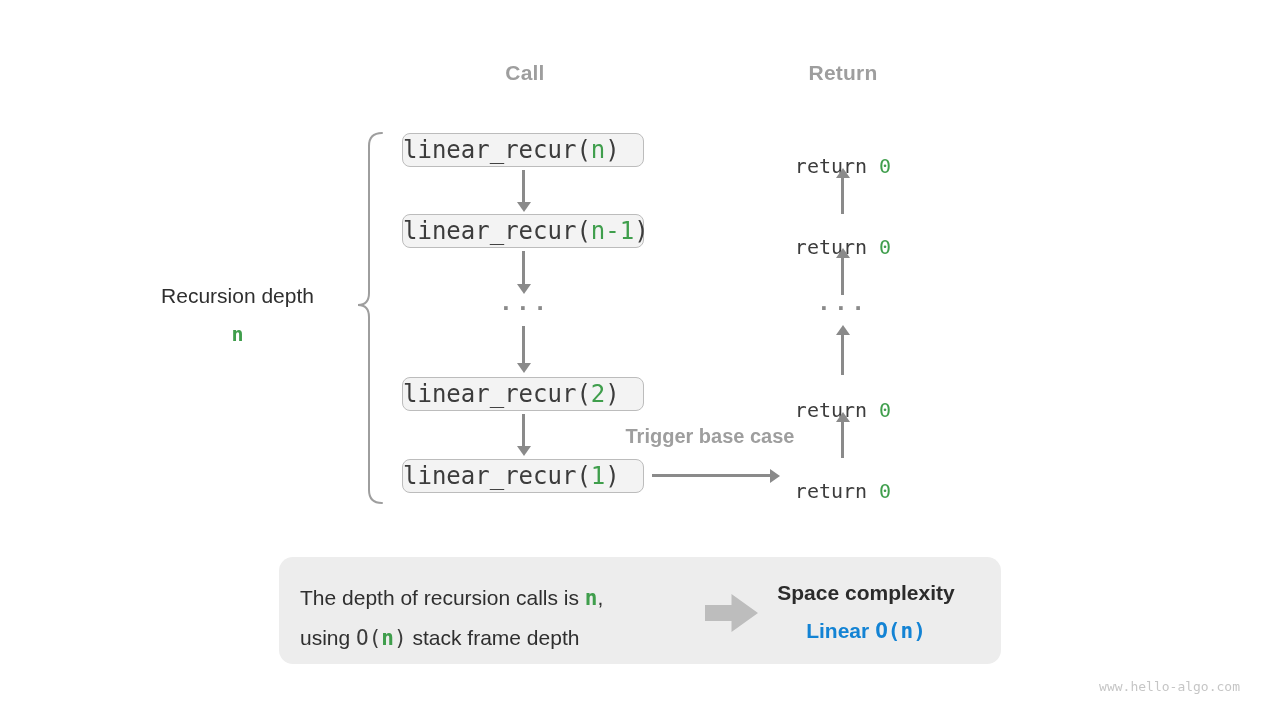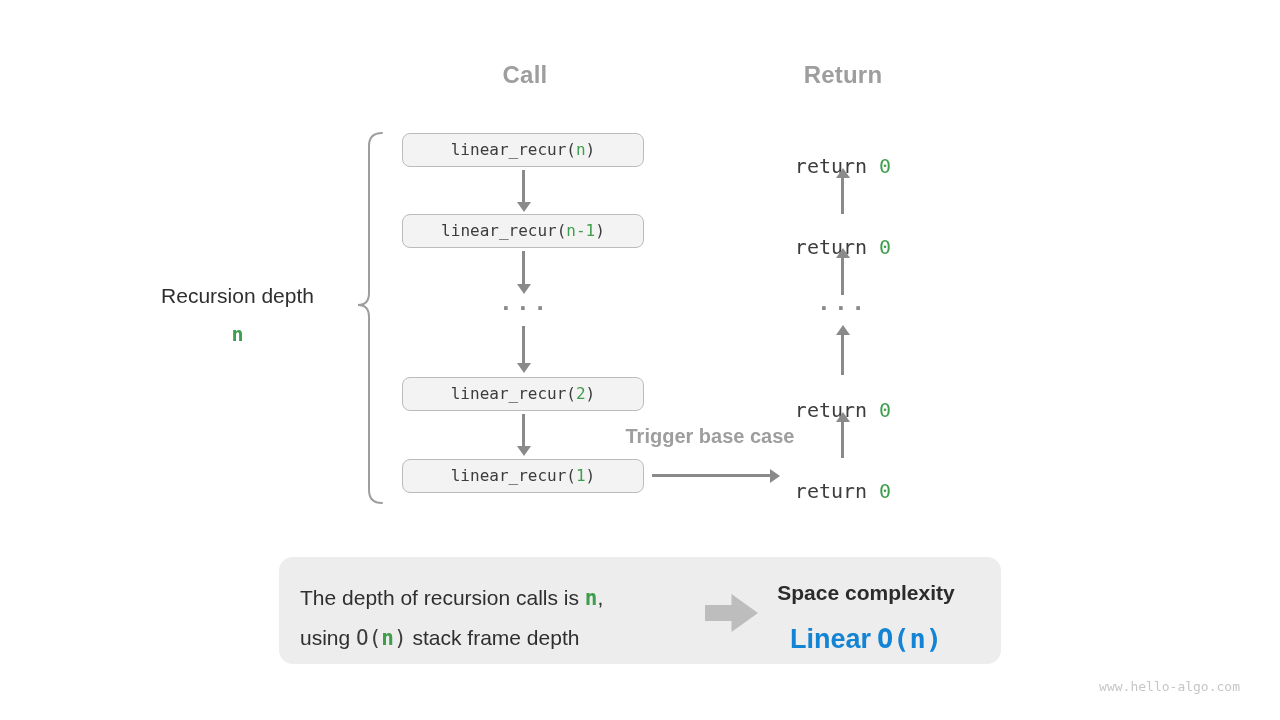--- a/index.html
+++ b/index.html
@@ -3,32 +3,32 @@
 <meta charset="utf-8">
 <style>
   html,body{margin:0;padding:0;background:#ffffff;}
   .canvas{
     position:relative;width:1280px;height:720px;background:#ffffff;
     font-family:"Liberation Sans",sans-serif;overflow:hidden;
   }
 
   
   .col-header{
-    position:absolute;font-weight:bold;font-size:24px;color:#9e9e9e;
+    position:absolute;font-weight:bold;font-size:21px;color:#9e9e9e;
     text-align:center;letter-spacing:0.2px;
   }
   .call-header{left:403px;top:61px;width:244px;}
   .return-header{left:753px;top:61px;width:180px;}
 
   
   .code-box{
     position:absolute;left:402px;width:242px;height:34px;line-height:32px;
     background:#f3f3f3;border:1px solid #bcbcbc;border-radius:8px;
-    text-align:center;font-family:"DejaVu Sans Mono",monospace;
-    font-size:16px;color:#3c3c3c;box-sizing:border-box;white-space:nowrap;
+    text-align:left;font-family:"DejaVu Sans Mono",monospace;
+    font-size:24px;color:#3c3c3c;box-sizing:border-box;white-space:nowrap;
   }
   .box-1{top:133px;} .box-2{top:214px;} .box-3{top:377px;} .box-4{top:459px;}
   .arg{color:#3f9e4c;}
 
   
   .ret-row{
     position:absolute;left:753px;width:180px;height:26px;line-height:26px;
     text-align:center;font-family:"DejaVu Sans Mono",monospace;
     font-size:20px;color:#3c3c3c;white-space:nowrap;margin-top:15px;
   }
@@ -99,21 +99,21 @@
   .sum-o{font-family:"DejaVu Sans Mono",monospace;color:#3c3c3c;}
   .block-arrow{
     position:absolute;left:705px;top:594px;width:53px;height:38px;background:#bdbdbd;
     -webkit-clip-path:polygon(0 29%,50% 29%,50% 0,100% 50%,50% 100%,50% 71%,0 71%);
     clip-path:polygon(0 29%,50% 29%,50% 0,100% 50%,50% 100%,50% 71%,0 71%);
   }
   .summary-right{
     position:absolute;left:756px;top:580px;width:220px;text-align:center;white-space:nowrap;
   }
   .result-title{font-weight:bold;font-size:21px;color:#2b2b2b;line-height:26px;}
-  .result-value{margin-top:20px;font-weight:bold;font-size:27px;color:#1383d4;line-height:26px;}
+  .result-value{margin-top:12px;font-weight:bold;font-size:21px;color:#1383d4;line-height:26px;}
   .result-bigo{font-family:"DejaVu Sans Mono",monospace;font-weight:bold;margin-left:6px;}
 
   
   .watermark{
     position:absolute;left:1040px;top:679px;width:200px;text-align:right;
     font-family:"DejaVu Sans Mono",monospace;font-size:13px;color:#c6c6c6;
   }
 </style>
 </head>
 <body>

